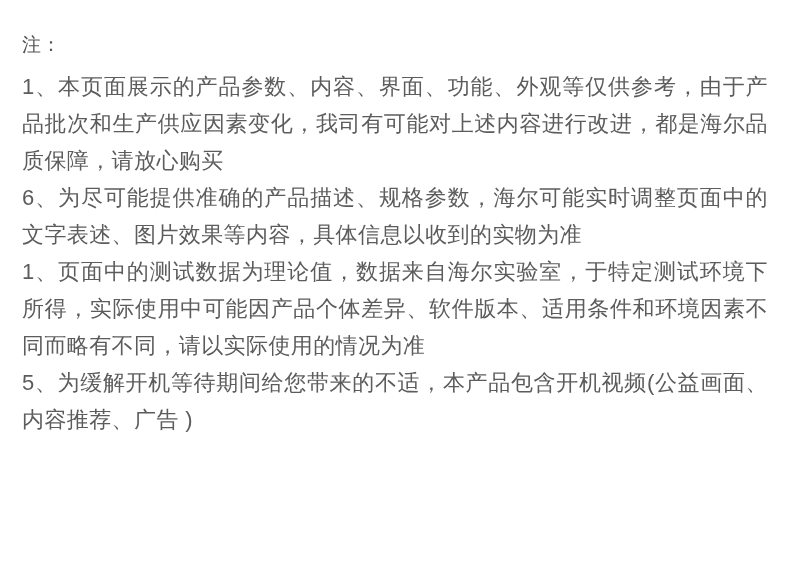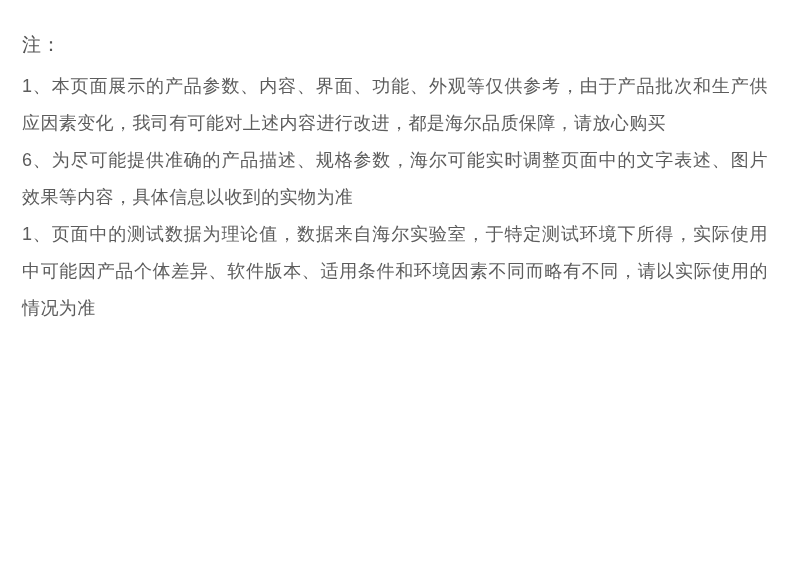--- a/index.html
+++ b/index.html
@@ -28,35 +28,36 @@
     letter-spacing: 0.5px;
     margin: 0 0 4px 0;
     font-weight: 400;
   }
   .notice-list {
     list-style: none;
     margin: 0;
     padding: 0;
   }
   .notice-item {
-    font-size: 18px;
+    font-size: 22px;
     line-height: 37px;
     color: #5c5c5c;
     letter-spacing: 0.4px;
     text-align: justify;
     text-justify: inter-ideograph;
     margin: 0;
     padding: 0;
     white-space: pre-wrap;
     word-break: break-all;
   }
 </style>
 </head>
 <body>
 
 <div class="page">
   <div class="notice-title">注：</div>
   <ul class="notice-list">
     <li class="notice-item">1、本页面展示的产品参数、内容、界面、功能、外观等仅供参考，由于产品批次和生产供应因素变化，我司有可能对上述内容进行改进，都是海尔品质保障，请放心购买</li>
     <li class="notice-item">6、为尽可能提供准确的产品描述、规格参数，海尔可能实时调整页面中的文字表述、图片效果等内容，具体信息以收到的实物为准</li>
     <li class="notice-item">1、页面中的测试数据为理论值，数据来自海尔实验室，于特定测试环境下所得，实际使用中可能因产品个体差异、软件版本、适用条件和环境因素不同而略有不同，请以实际使用的情况为准</li>
+    <li class="notice-item">5、为缓解开机等待期间给您带来的不适，本产品包含开机视频(公益画面、内容推荐、广告 )</li>
   </ul>
 </div>
 
 </body></html>

